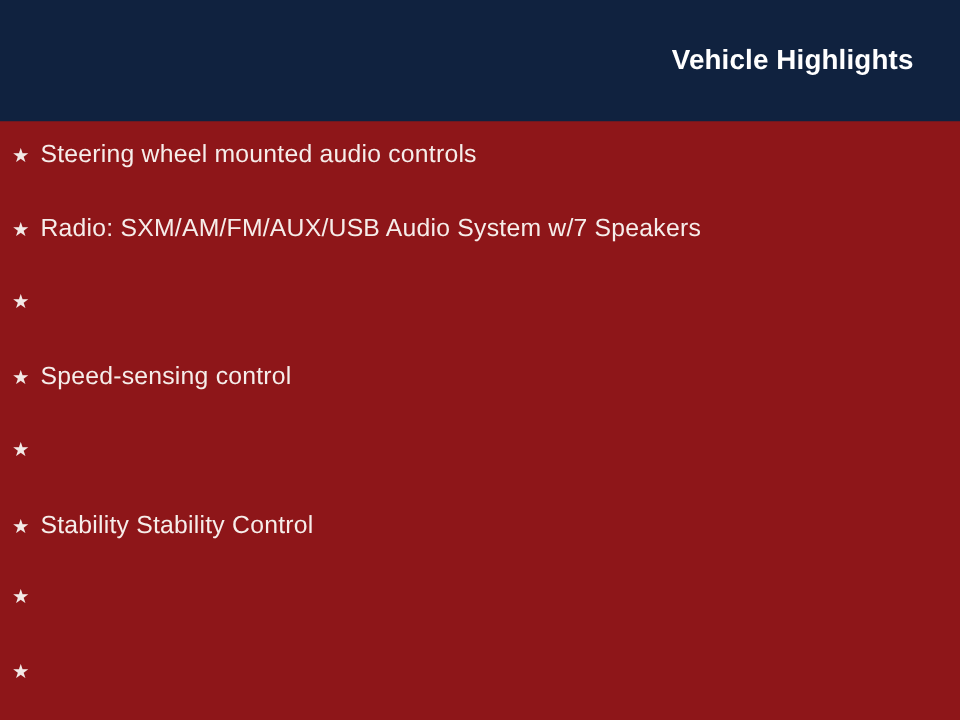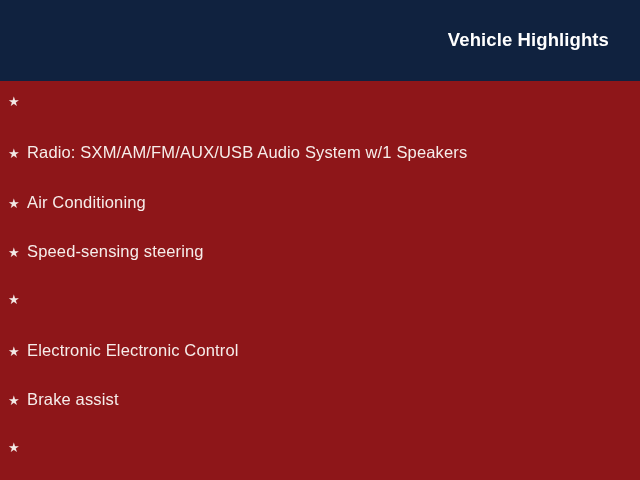--- a/index.html
+++ b/index.html
@@ -87,49 +87,48 @@
 
   <div class="header-bar">
     <div class="header-title">Vehicle Highlights</div>
   </div>
 
   <div class="highlights-body">
     <ul class="highlight-list">
 
       <li class="highlight-item">
         <span class="bullet-star">★</span>
+        <span class="highlight-label">Steering wheel mounted audio controls</span>
       </li>
 
       <li class="highlight-item">
         <span class="bullet-star">★</span>
-        <span class="highlight-label">Radio: SXM/AM/FM/AUX/USB Audio System w/1 Speakers</span>
-      </li>
-
-      <li class="highlight-item">
-        <span class="bullet-star">★</span>
-        <span class="highlight-label">Air Conditioning</span>
-      </li>
-
-      <li class="highlight-item">
-        <span class="bullet-star">★</span>
-        <span class="highlight-label">Speed-sensing steering</span>
+        <span class="highlight-label">Radio: SXM/AM/FM/AUX/USB Audio System w/7 Speakers</span>
       </li>
 
       <li class="highlight-item">
         <span class="bullet-star">★</span>
       </li>
 
       <li class="highlight-item">
         <span class="bullet-star">★</span>
-        <span class="highlight-label">Electronic Electronic Control</span>
+        <span class="highlight-label">Speed-sensing control</span>
       </li>
 
       <li class="highlight-item">
         <span class="bullet-star">★</span>
-        <span class="highlight-label">Brake assist</span>
+      </li>
+
+      <li class="highlight-item">
+        <span class="bullet-star">★</span>
+        <span class="highlight-label">Stability Stability Control</span>
+      </li>
+
+      <li class="highlight-item">
+        <span class="bullet-star">★</span>
       </li>
 
       <li class="highlight-item">
         <span class="bullet-star">★</span>
       </li>
 
     </ul>
   </div>
 
 </div>

